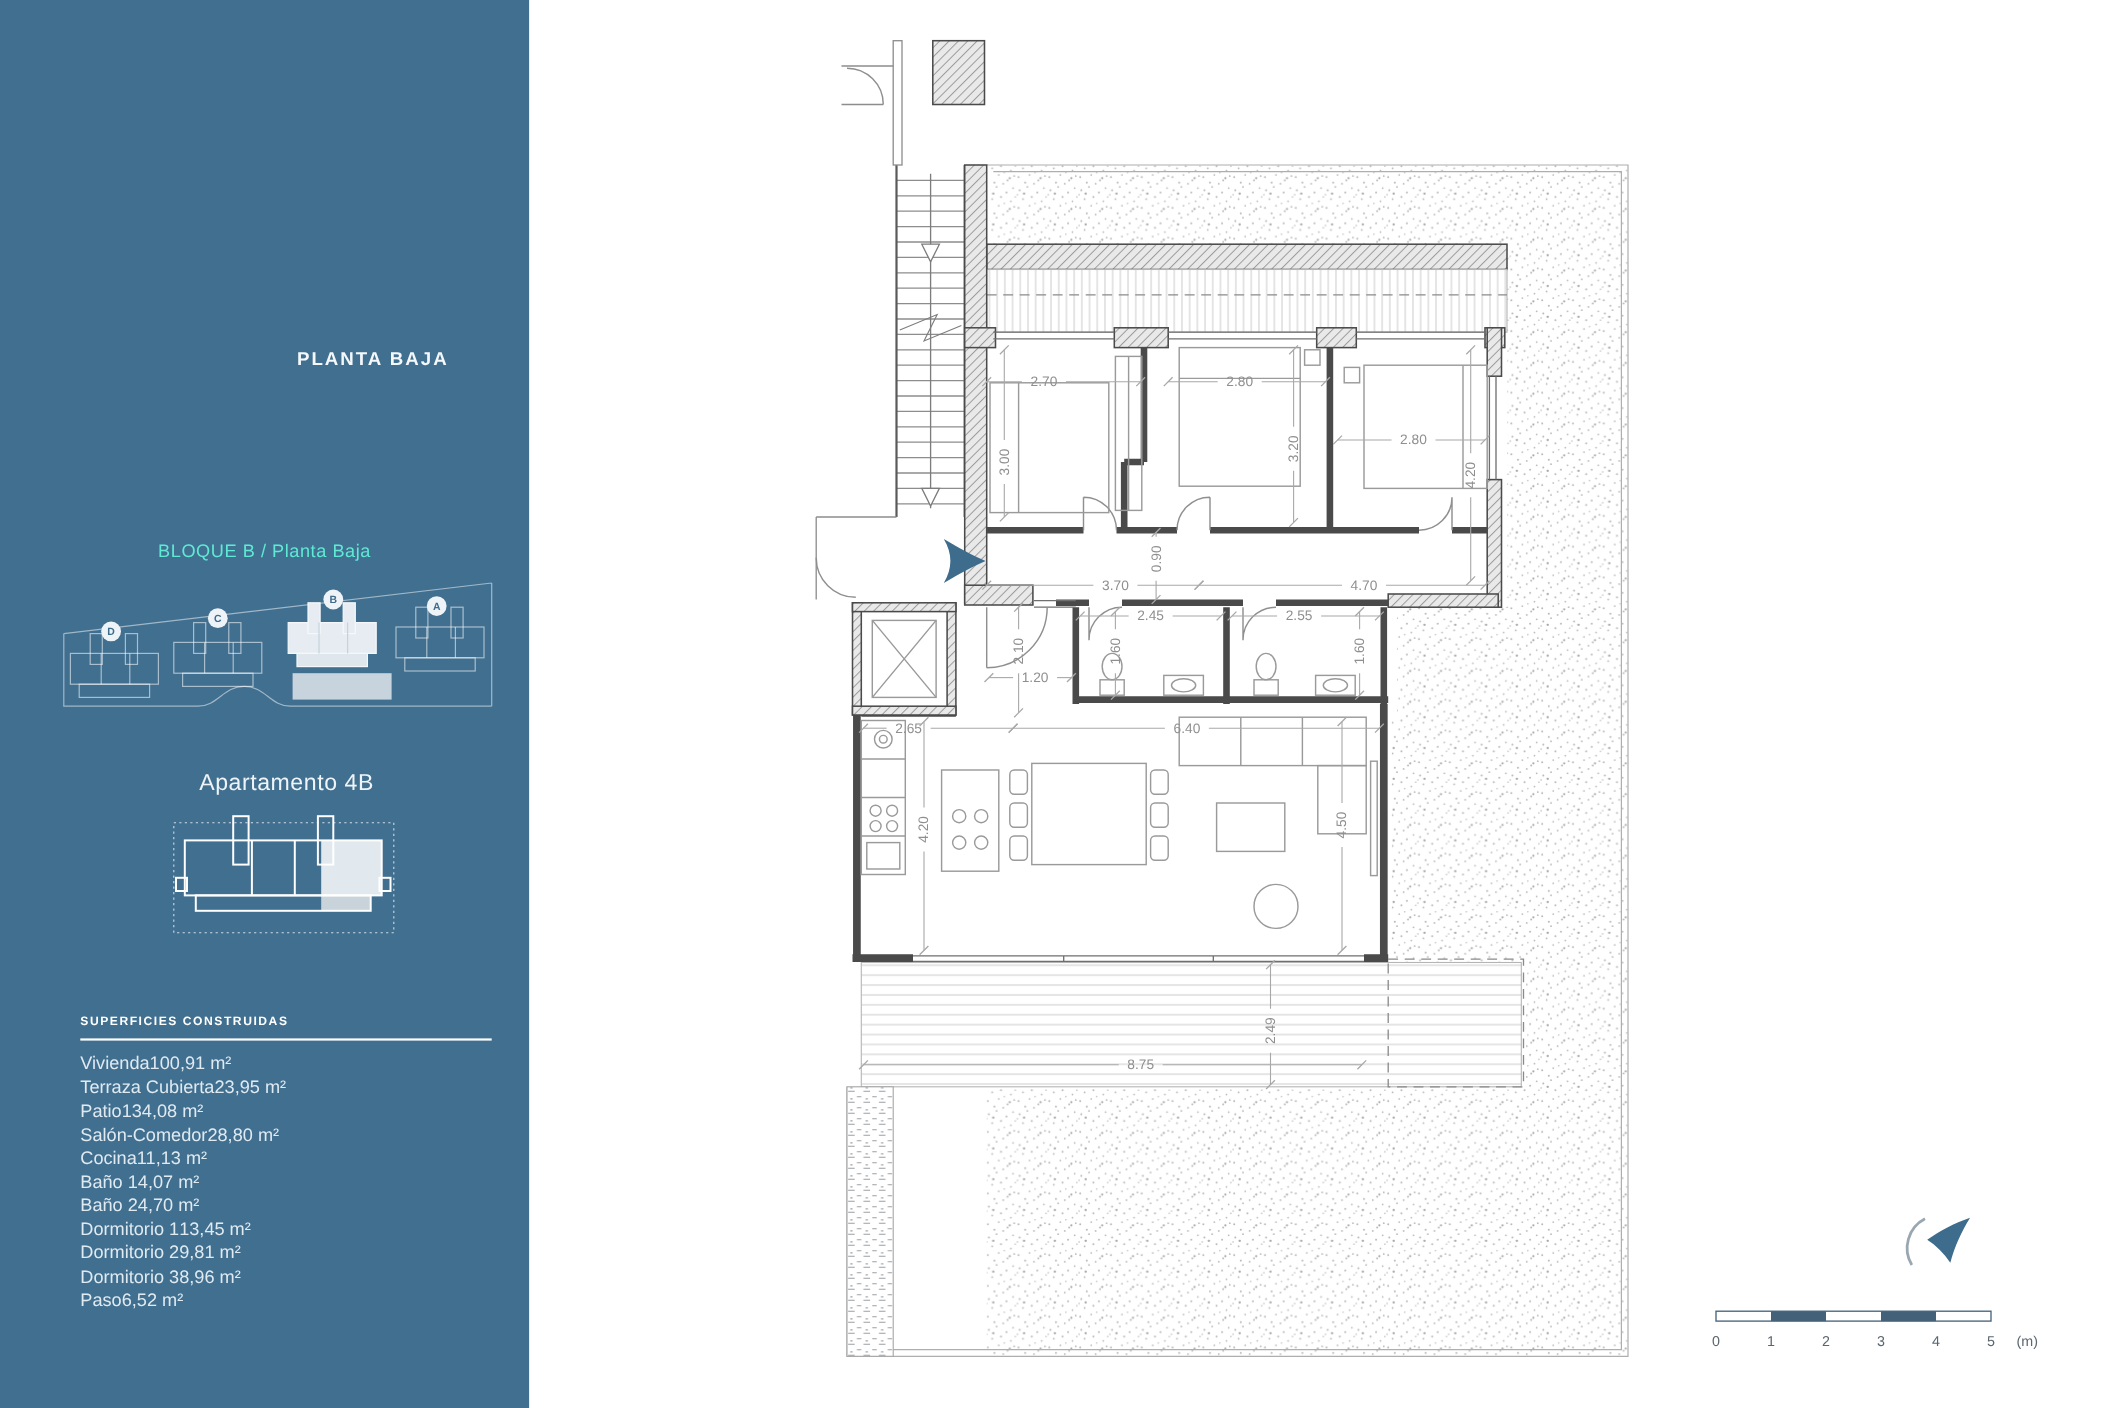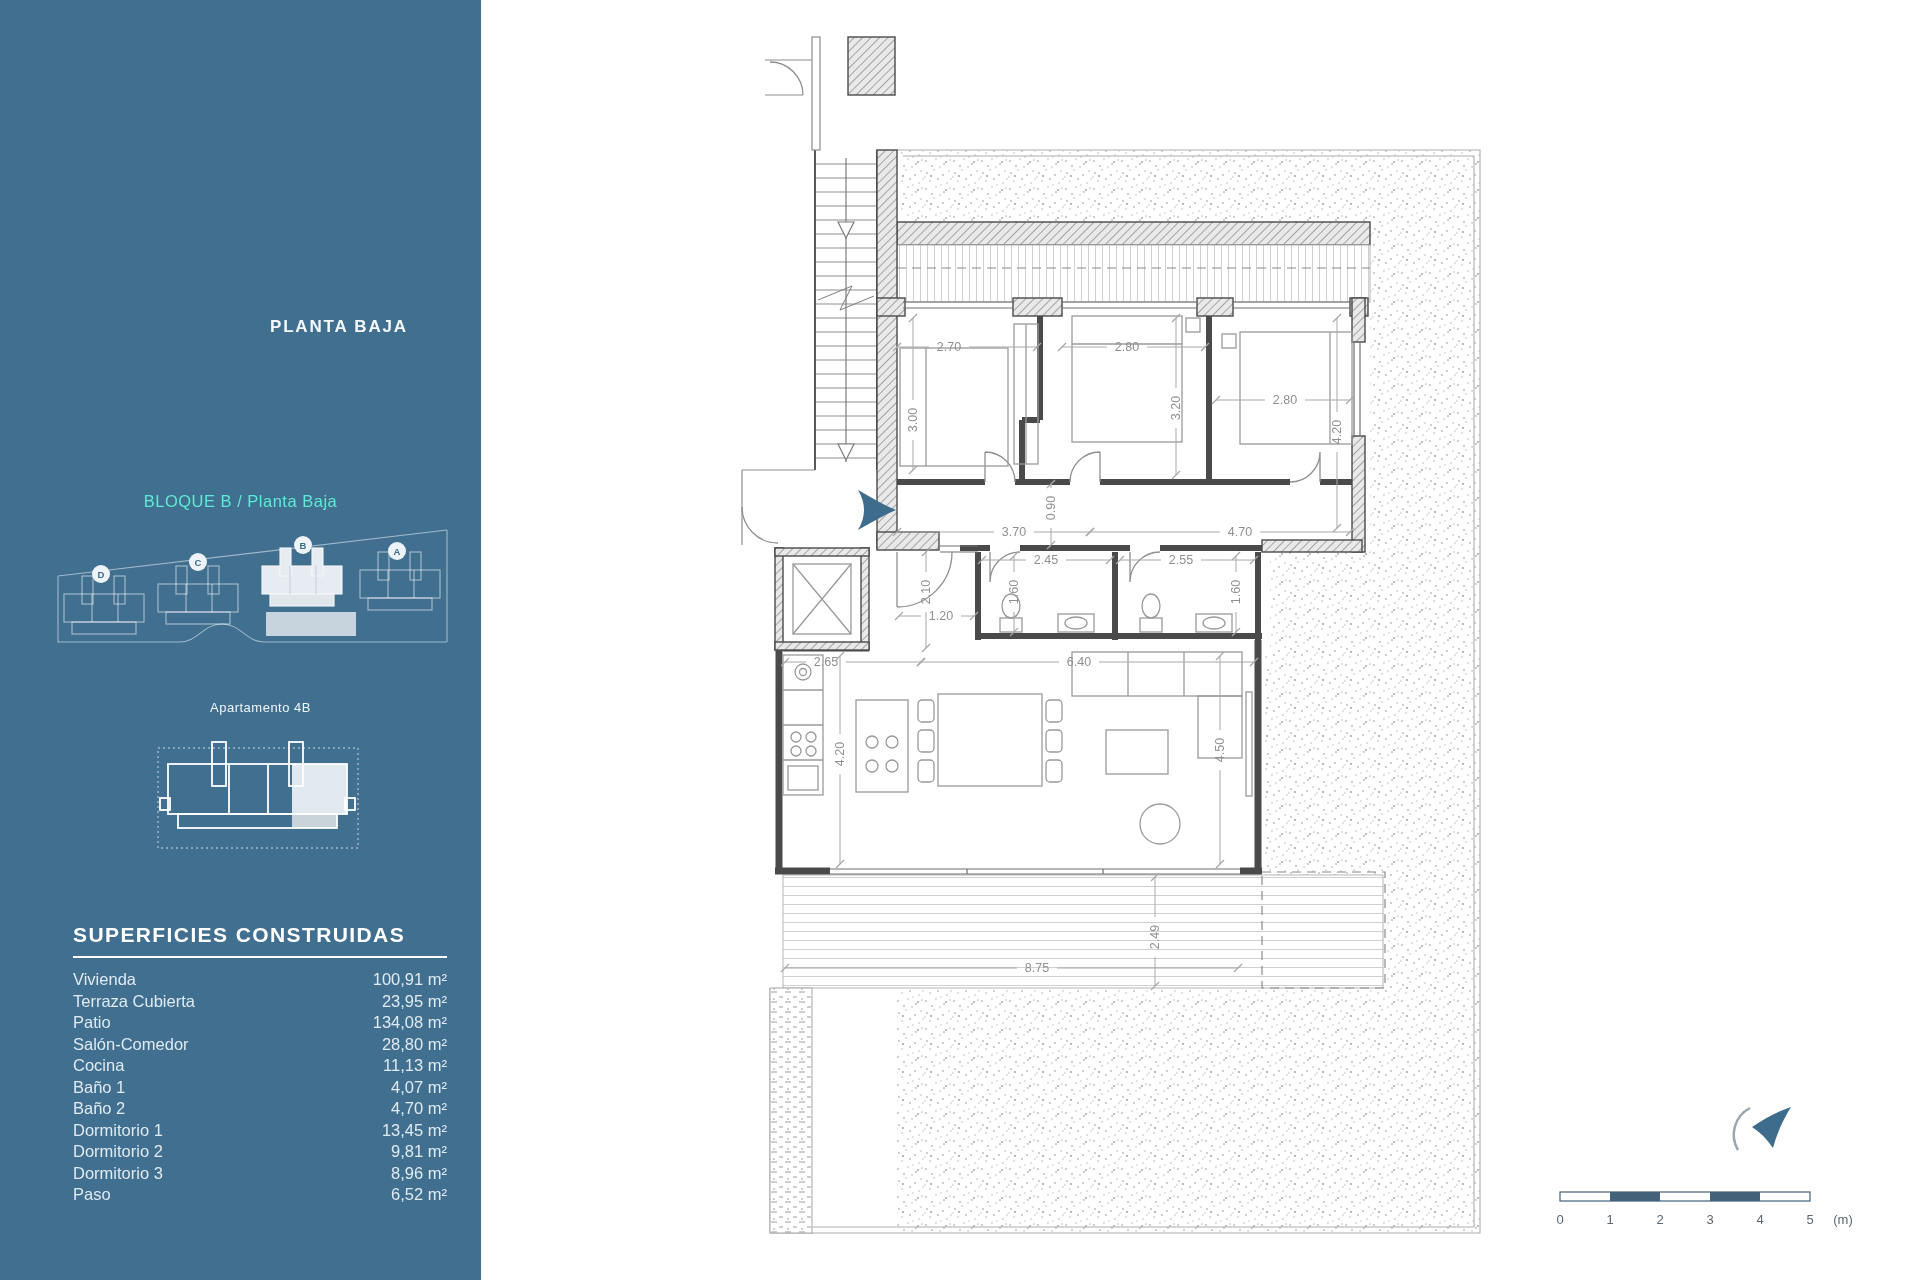--- a/index.html
+++ b/index.html
@@ -8,27 +8,27 @@
 
   
   #sidebar{position:absolute;left:0;top:0;width:481px;height:1280px;background:#416f90;color:#e8f0f6;}
   .sb-title{position:absolute;left:270px;top:317px;font-size:17px;font-weight:bold;
     letter-spacing:1.8px;color:#f4f8fb;}
   .sb-features{position:absolute;left:270px;top:356px;list-style:none;margin:0;padding:0;
     font-size:16.5px;line-height:20.5px;letter-spacing:.8px;color:#dfe9f1;}
   .sb-block-label{position:absolute;left:0;top:492px;width:481px;text-align:center;
     font-size:16.5px;letter-spacing:.5px;color:#5eead4;}
   .sb-apt-label{position:absolute;left:0;top:700px;width:521px;text-align:center;
-    font-size:13px;letter-spacing:.5px;color:#eef4f8;}
+    font-size:21px;letter-spacing:.5px;color:#eef4f8;}
   .sb-svg{position:absolute;}
   .sb-tables{position:absolute;left:73px;top:923px;width:374px;}
-  .sb-heading{font-size:21px;font-weight:600;letter-spacing:1.4px;color:#fff;
+  .sb-heading{font-size:11px;font-weight:600;letter-spacing:1.4px;color:#fff;
     padding-bottom:9px;border-bottom:2px solid #fff;margin-bottom:11px;}
   .sb-heading.second{margin-top:20px;}
-  .sb-row{display:flex;justify-content:space-between;font-size:16.5px;line-height:21.5px;color:#e0eaf1;}
+  .sb-row{display:flex;justify-content:flex-start;font-size:16.5px;line-height:21.5px;color:#e0eaf1;}
 
   
   #plan-svg{position:absolute;left:481px;top:0;width:1439px;height:1280px;}
   .wall{stroke:#4a4a4a;stroke-width:6;fill:none;stroke-linecap:butt;}
   .wall7{stroke:#4a4a4a;stroke-width:7;fill:none;}
   .thin{stroke:#8d8d8d;stroke-width:1.2;fill:none;}
   .furnN{stroke:#9a9a9a;stroke-width:1.3;fill:none;}
   .door{stroke:#8f8f8f;stroke-width:1.3;fill:none;}
   .glz{stroke:#6f6f6f;stroke-width:1.2;fill:none;}
   .hb{fill:url(#p-hatch);stroke:#4a4a4a;stroke-width:1.4;}

